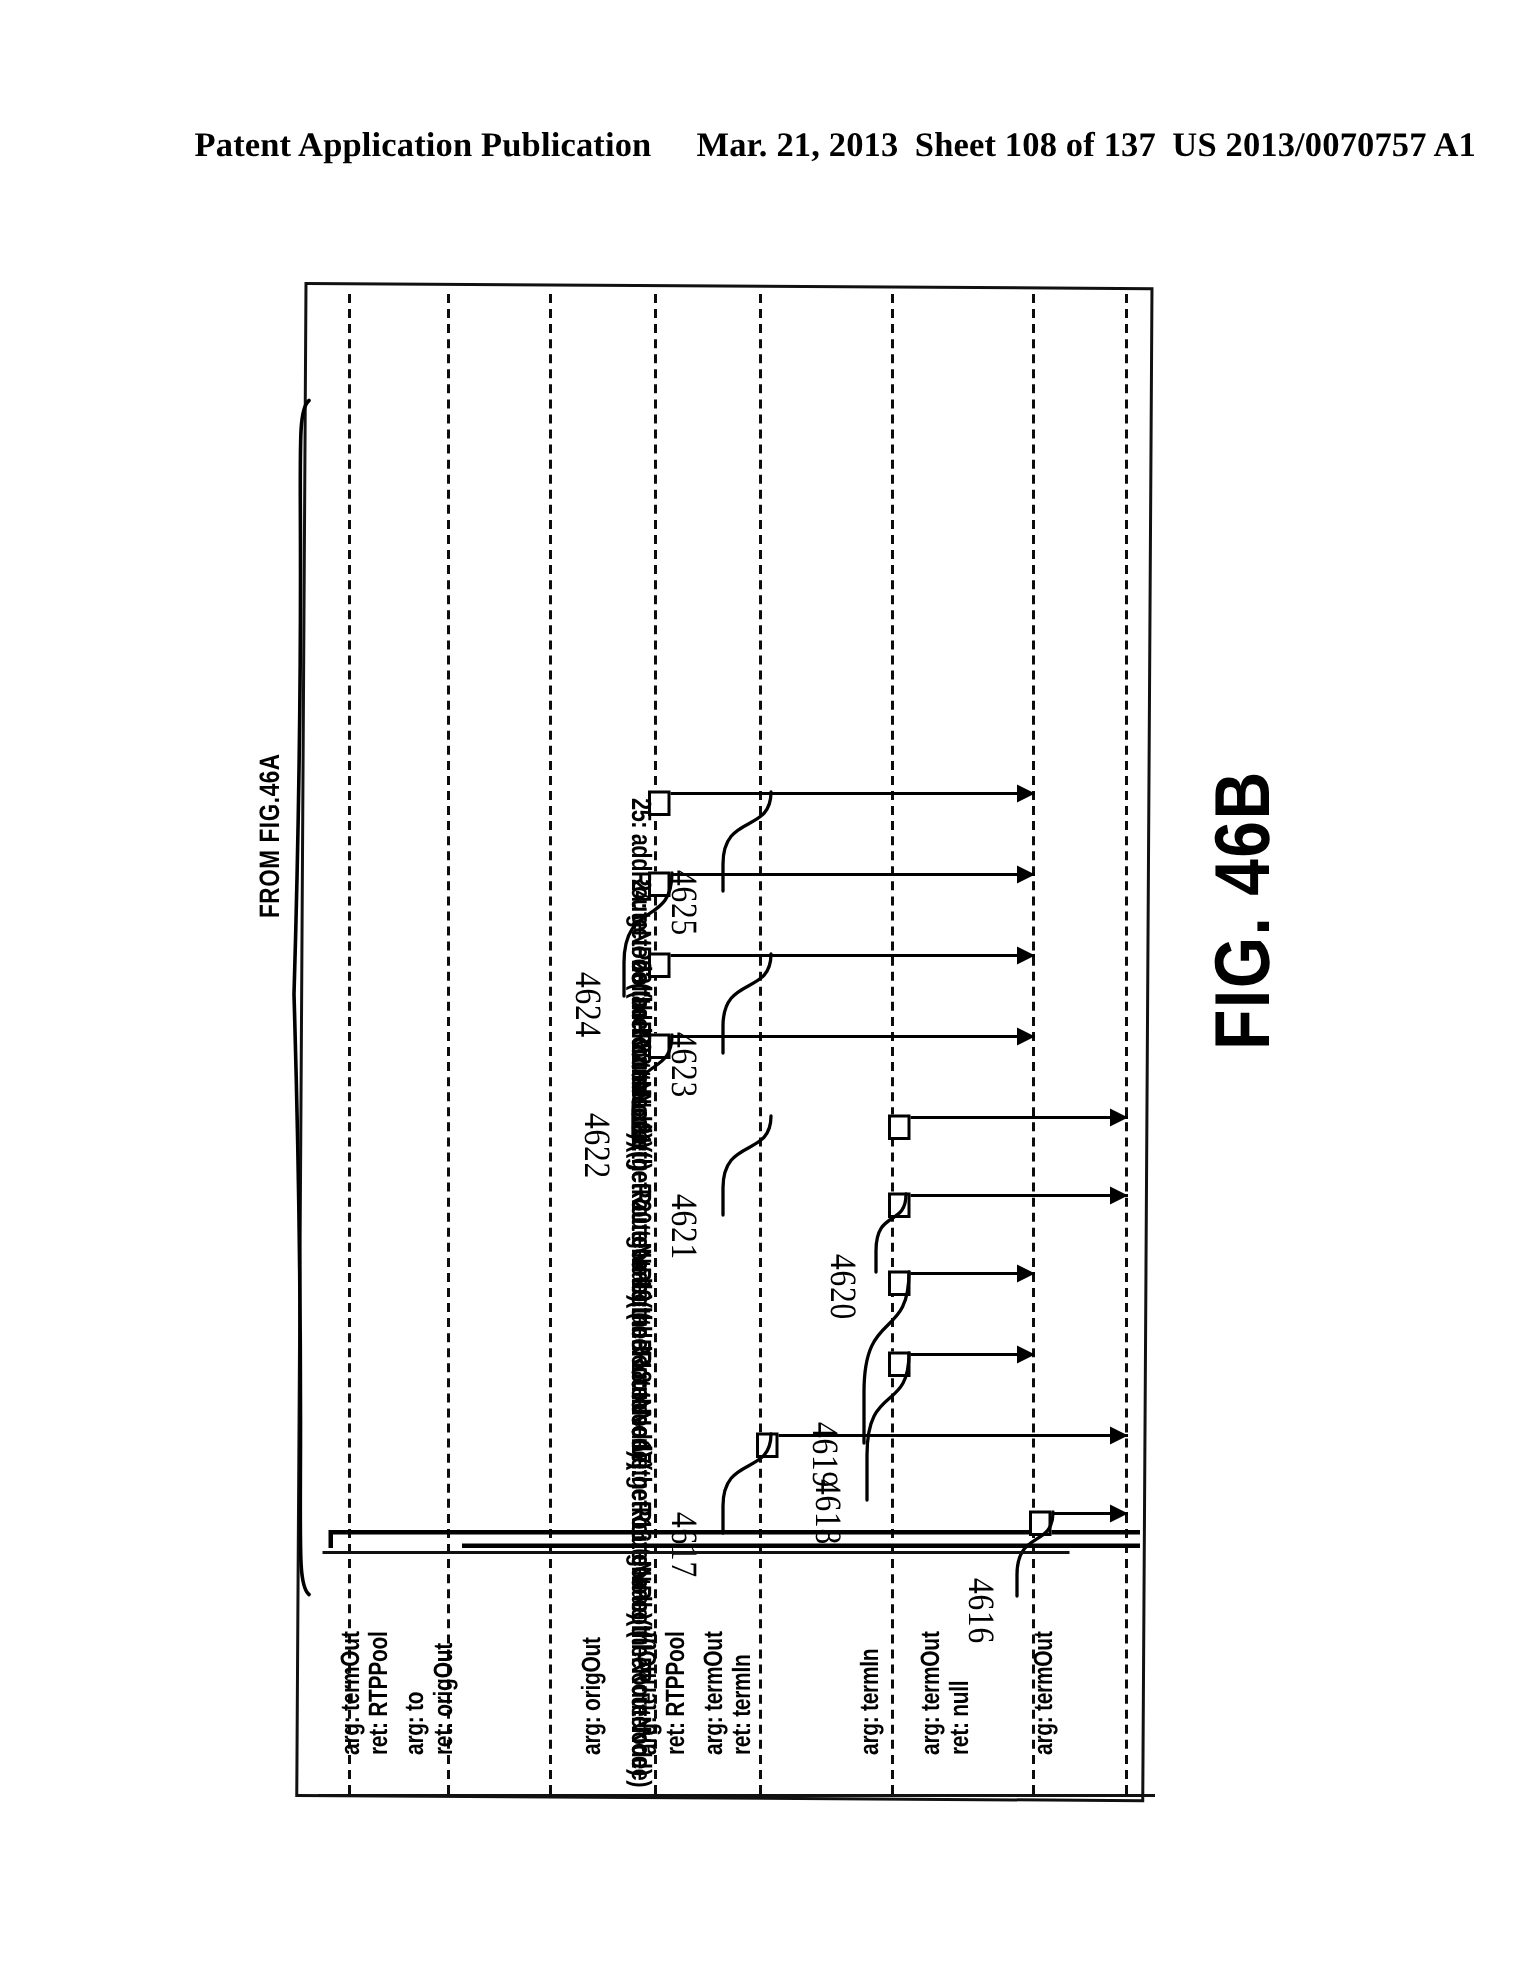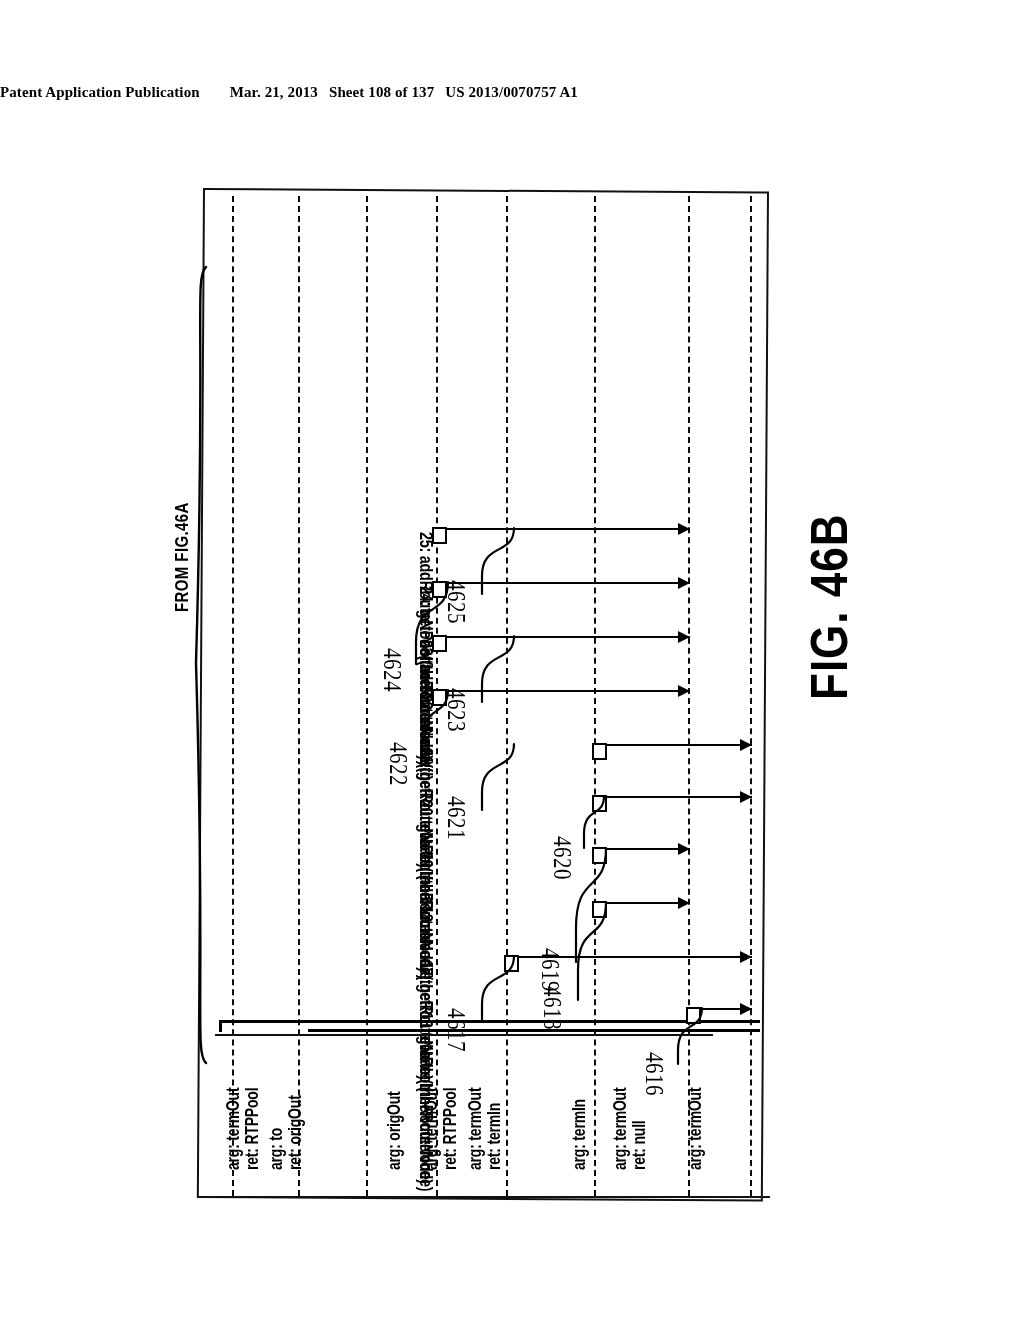--- a/index.html
+++ b/index.html
@@ -15,24 +15,24 @@
     color: #000000;
     overflow: hidden;
   }
 
   
   #pub-header {
     position: absolute;
     top: 84px;
     left: 0;
     width: 984px;
-    text-align: left;
+    text-align: right;
     font-family: "Liberation Serif", serif;
     font-weight: bold;
-    font-size: 15px;
+    font-size: 23px;
     letter-spacing: 0.1px;
     white-space: nowrap;
   }
   #pub-header .seg { display: inline-block; }
   #pub-header .gap-lg { display: inline-block; width: 30px; }
   #pub-header .gap-sm { display: inline-block; width: 11px; }
 
   
   #sheet-frame {
     position: absolute;

